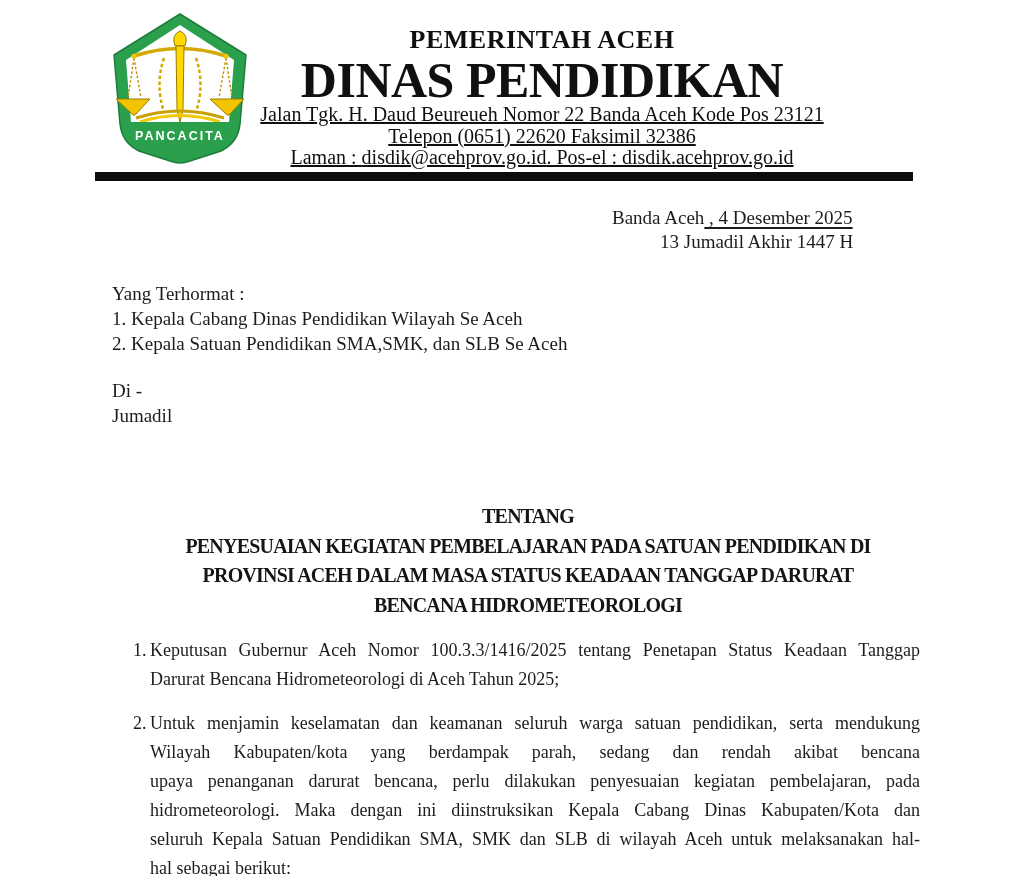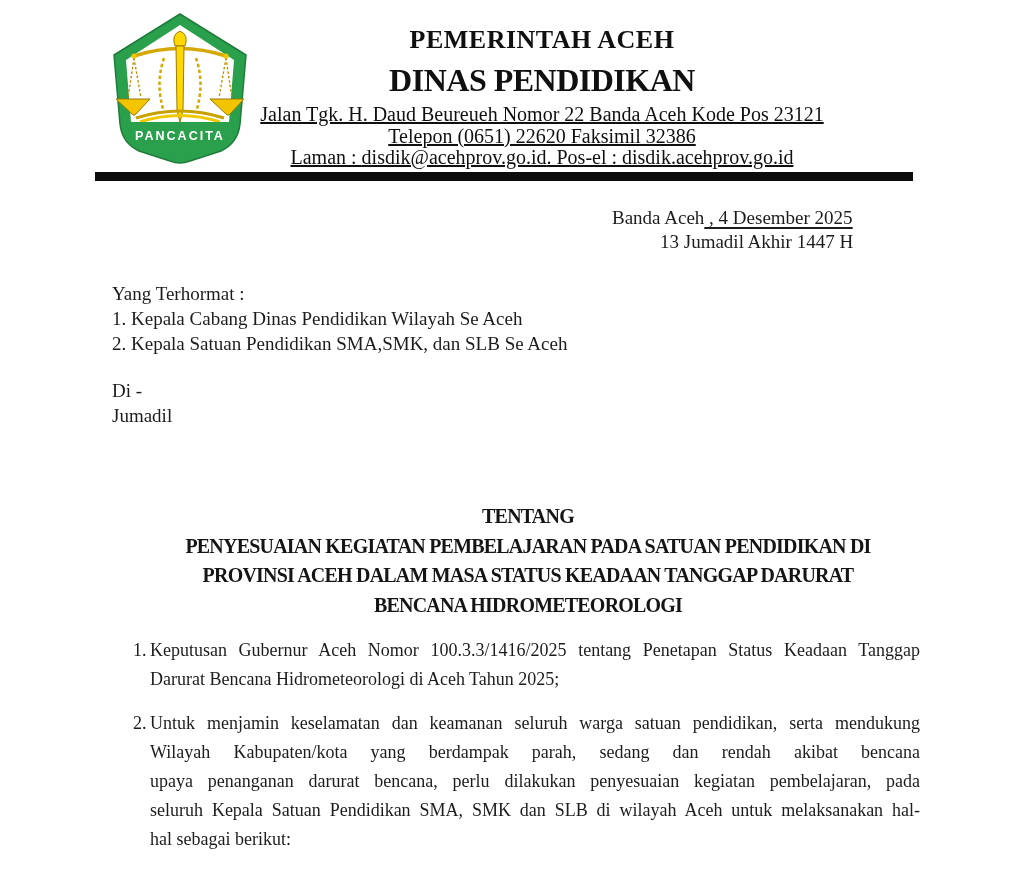--- a/index.html
+++ b/index.html
@@ -2,21 +2,21 @@
 <html><head>
 <meta charset="utf-8">
 <style>
   html,body{margin:0;padding:0;background:#ffffff;}
   .page{position:relative;width:1024px;height:876px;background:#ffffff;overflow:hidden;
         font-family:"Liberation Serif",serif;color:#1c1c1c;}
   
   .logo{position:absolute;left:106px;top:12px;width:148px;height:152px;}
   .letterhead{position:absolute;left:170px;top:24px;width:744px;text-align:center;color:#101010;}
   .lh-gov{font-size:26px;font-weight:bold;letter-spacing:.5px;line-height:32px;}
-  .lh-agency{font-size:32px;font-weight:bold;letter-spacing:-0.5px;line-height:48px;}
+  .lh-agency{font-size:50px;font-weight:bold;letter-spacing:-0.5px;line-height:48px;}
   .lh-addr{font-size:20px;line-height:21.5px;text-decoration:underline;}
   .ul{text-decoration:underline;}
   .rule{position:absolute;left:95px;top:172px;width:818px;height:9px;background:#0c0c0c;}
   
   .dateline{position:absolute;left:612px;top:206px;font-size:19px;line-height:24px;white-space:nowrap;}
   .dl2{margin-left:48px;}
   .ul2{text-decoration:underline;text-decoration-thickness:2px;text-underline-offset:3px;}
   
   .recipients{position:absolute;left:112px;top:281px;font-size:19px;line-height:25px;white-space:nowrap;}
   .di{margin-top:22px;}
@@ -109,19 +109,20 @@
         <div class="jl">Keputusan Gubernur Aceh Nomor 100.3.3/1416/2025 tentang Penetapan Status Keadaan Tanggap</div>
         <div class="nl">Darurat Bencana Hidrometeorologi di Aceh Tahun 2025;</div>
       </div>
     </div>
     <div class="bitem">
       <div class="bnum">2.</div>
       <div class="btxt">
         <div class="jl">Untuk menjamin keselamatan dan keamanan seluruh warga satuan pendidikan, serta mendukung</div>
         <div class="jl">Wilayah Kabupaten/kota yang berdampak parah, sedang dan rendah akibat bencana</div>
         <div class="jl">upaya penanganan darurat bencana, perlu dilakukan penyesuaian kegiatan pembelajaran, pada</div>
+        <div class="jl">hidrometeorologi. Maka dengan ini diinstruksikan Kepala Cabang Dinas Kabupaten/Kota dan</div>
         <div class="jl">seluruh Kepala Satuan Pendidikan SMA, SMK dan SLB di wilayah Aceh untuk melaksanakan hal-</div>
         <div class="nl">hal sebagai berikut:</div>
       </div>
     </div>
   </div>
 
 </div>
 
 </body></html>

